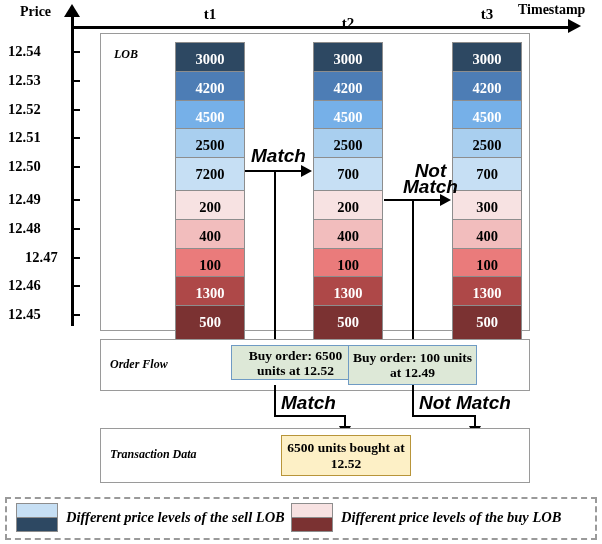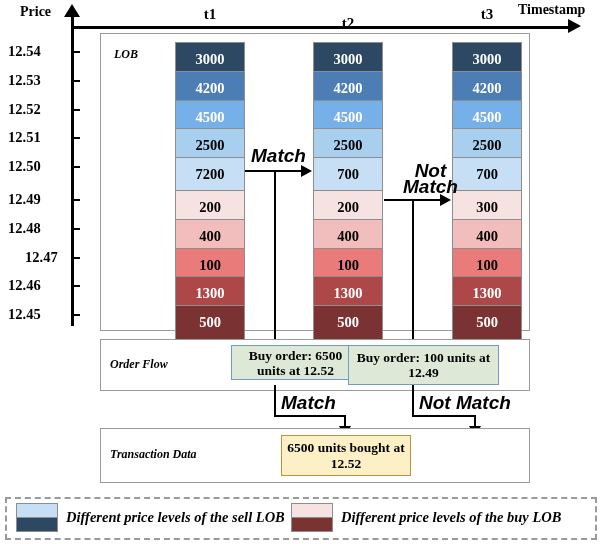--- a/index.html
+++ b/index.html
@@ -78,21 +78,21 @@
   .order-box{
     position:absolute;
     background:#dde8d7;border:1.5px solid #6f9bc4;
     box-sizing:border-box;
     font-weight:bold;font-size:13.5px;
     text-align:center;line-height:15px;
     display:flex;align-items:center;justify-content:center;
     padding:1px 2px;
   }
   #order-box-1{left:211px;top:345px;width:129px;height:35px;margin-left:20px;}
-  #order-box-2{left:348px;top:345px;width:151px;height:40px;}
+  #order-box-2{left:348px;top:345px;width:129px;height:40px;}
 
   #trade-box{
     left:281px;top:435px;width:130px;height:41px;
     background:#fdf0c6;border:1.5px solid #b8953a;box-sizing:border-box;
     font-weight:bold;font-size:13.5px;text-align:center;line-height:16px;
     display:flex;align-items:center;justify-content:center;
   }
   #notrade-box{
     left:419px;top:435px;width:110px;height:41px;
     background:#e2e2e2;border:1.5px solid #8d8d8d;box-sizing:border-box;

